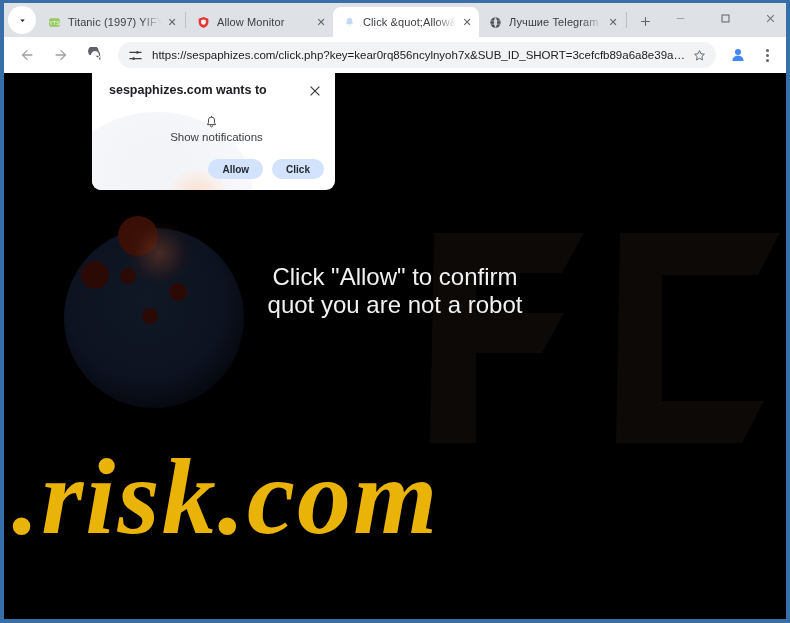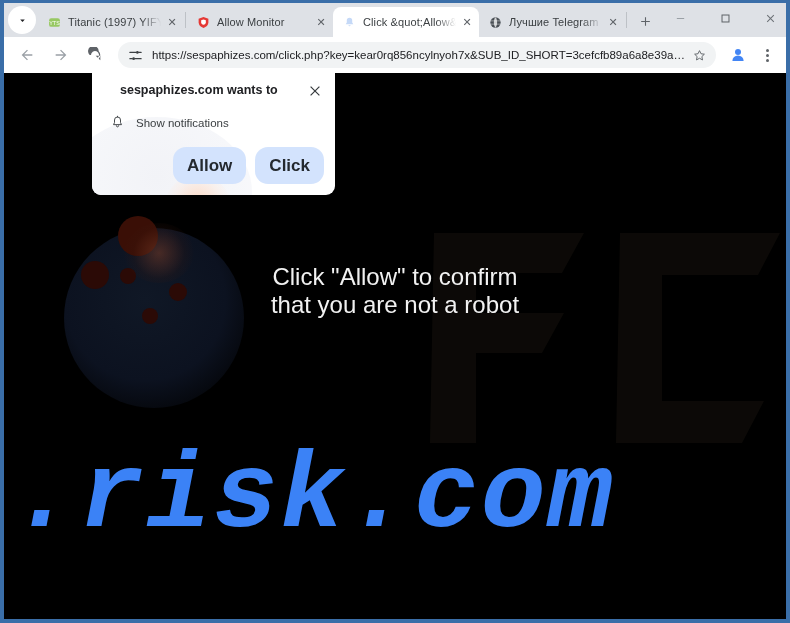--- a/index.html
+++ b/index.html
@@ -197,24 +197,24 @@
   }
   #watermark-risk {
     position: absolute;
     left: 8px; top: 370px;
     width: 720px;
     font-size: 108px;
     line-height: 1;
     font-weight: bold;
     font-style: italic;
     letter-spacing: 0.02em;
-    color: #3b82f6;
+    color: #eab308;
     white-space: nowrap;
     pointer-events: none;
-    font-family: Liberation Mono, monospace;
+    font-family: Liberation Serif, serif;
   }
   #watermark-blob {
     position: absolute;
     left: 60px; top: 155px;
     width: 180px; height: 180px;
     border-radius: 50%;
     background: radial-gradient(circle at 45% 40%, #101826 0%, #0c1220 55%, #05070c 78%, rgba(0,0,0,0) 100%);
     pointer-events: none;
   }
   .blob-dot {
@@ -259,60 +259,60 @@
     display: flex;
     align-items: flex-start;
   }
   #bubble-title {
     flex: 1 1 auto;
     font-size: 12.5px;
     font-weight: bold;
     color: #202124;
     line-height: 1.25;
     padding-top: 1px;
-    margin-left: 11px;
   }
   #bubble-close {
     width: 18px; height: 18px;
     flex: 0 0 auto;
     display: flex; align-items: center; justify-content: center;
     color: #5f6368;
     margin-left: 6px;
   }
   #bubble-permission-row {
     display: flex;
     align-items: center;
     margin-top: 14px;
+    flex-direction: column;
   }
   #bell-icon {
     width: 17px; height: 17px;
     flex: 0 0 auto;
     margin-right: 10px;
     display: flex; align-items: center; justify-content: center;
     color: #3c4043;
   }
   #bubble-permission-label {
     font-size: 11.5px;
     color: #3c4043;
   }
   #bubble-actions {
     display: flex;
     justify-content: flex-end;
     gap: 9px;
     margin-top: 16px;
   }
   .bubble-btn {
     min-width: 50px;
-    height: 37px;
+    height: 20px;
     padding: 0 14px;
     border: none;
     border-radius: 13px;
     background: #d3e3fd;
     color: #24292f;
-    font-size: 17px;
+    font-size: 10px;
     font-weight: bold;
     font-family: "Liberation Sans", sans-serif;
     display: flex; align-items: center; justify-content: center;
   }
   
   #bubble-bleed {
     position: absolute;
     left: -30px; bottom: -72px;
     width: 190px; height: 150px;
     border-radius: 50%;
@@ -479,21 +479,21 @@
         <span class="blob-dot" style="left:54px; top:-12px; width:40px; height:40px; background:#3a0f06;"></span>
         <span class="blob-dot" style="left:17px; top:33px; width:28px; height:28px;"></span>
         <span class="blob-dot" style="left:56px; top:40px; width:16px; height:16px;"></span>
         <span class="blob-dot" style="left:105px; top:55px; width:18px; height:18px;"></span>
         <span class="blob-dot" style="left:78px; top:80px; width:16px; height:16px;"></span>
       </div>
       <div id="watermark-glow"></div>
 
       <div id="page-message">
         <div>Click "Allow" to confirm</div>
-        <div>that you are not a robot</div>
+        <div>quot you are not a robot</div>
       </div>
 
       <div id="permission-bubble">
         <div id="bubble-bleed"></div>
         <div id="bubble-bleed-glow"></div>
 
         <div id="bubble-header">
           <div id="bubble-title">sespaphizes.com wants to</div>
           <div id="bubble-close">
             <svg width="12" height="12" viewBox="0 0 12 12">

